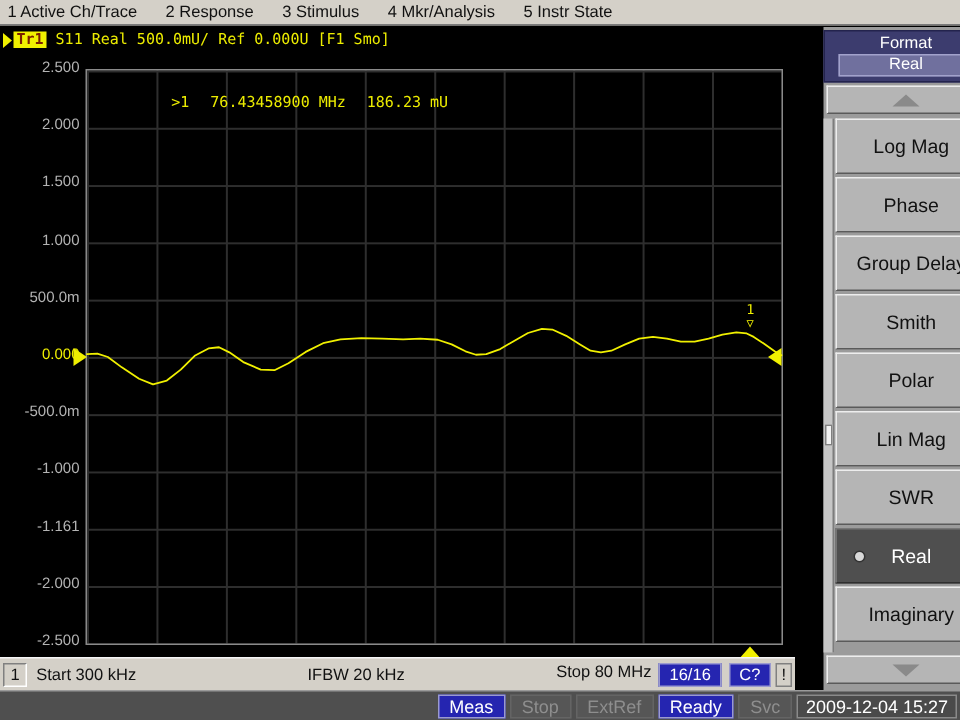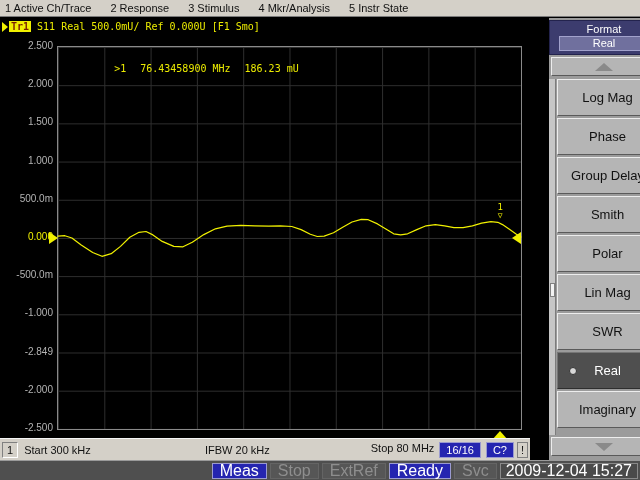--- a/index.html
+++ b/index.html
@@ -83,21 +83,21 @@
            display:flex;align-items:center;justify-content:center;font-size:13px;color:#111;cursor:default;}
   .softkey.selected{background:#4f4f4f;color:#fff;border-color:#767676 #2e2e2e #2e2e2e #767676;}
   .radio-dot{position:absolute;left:11px;width:8px;height:8px;border-radius:50%;
              background:#d8d8d8;border:1px solid #333;box-sizing:border-box;}
   .submenu-arrow{position:absolute;right:5px;width:0;height:0;border-left:7px solid #979797;
                  border-top:6px solid transparent;border-bottom:6px solid transparent;}
 
   
   .statusbar{position:absolute;left:0;top:460px;width:640px;height:20px;background:#4f4f4f;
              border-top:1px solid #9a9a9a;box-sizing:border-box;display:flex;align-items:center;
-             justify-content:flex-end;font-size:16px;padding-right:2px;}
+             justify-content:flex-end;font-size:12px;padding-right:2px;}
   .st-item{margin-left:3px;padding:0 7px;line-height:14px;border:1px solid #646464;
            background:#565656;color:#8e8e8e;}
   .st-item.active{background:#2525b0;border-color:#9a9ad0;color:#fff;}
   .st-date{margin-left:3px;padding:0 5px;line-height:14px;border:1px solid #8a8a8a;
            background:#4a4a4a;color:#fff;white-space:nowrap;}
 </style>
 </head>
 <body>
 
 <div id="screen">
@@ -120,21 +120,21 @@
 
     <div class="yticks">
       <div class="ytick" style="top:-6px">2.500</div>
       <div class="ytick" style="top:32px">2.000</div>
       <div class="ytick" style="top:70px">1.500</div>
       <div class="ytick" style="top:109px">1.000</div>
       <div class="ytick" style="top:147px">500.0m</div>
       <div class="ytick ref" style="top:185px">0.000</div>
       <div class="ytick" style="top:223px">-500.0m</div>
       <div class="ytick" style="top:261px">-1.000</div>
-      <div class="ytick" style="top:300px">-2.849</div>
+      <div class="ytick" style="top:300px">-1.161</div>
       <div class="ytick" style="top:338px">-2.000</div>
       <div class="ytick" style="top:376px">-2.500</div>
     </div>
 
     <div class="plot">
       <div class="mkread">
         <span>&gt;1</span><span>76.43458900 MHz</span><span>186.23 mU</span>
       </div>
 
       <svg width="463" height="382" viewBox="0 0 463 382">

